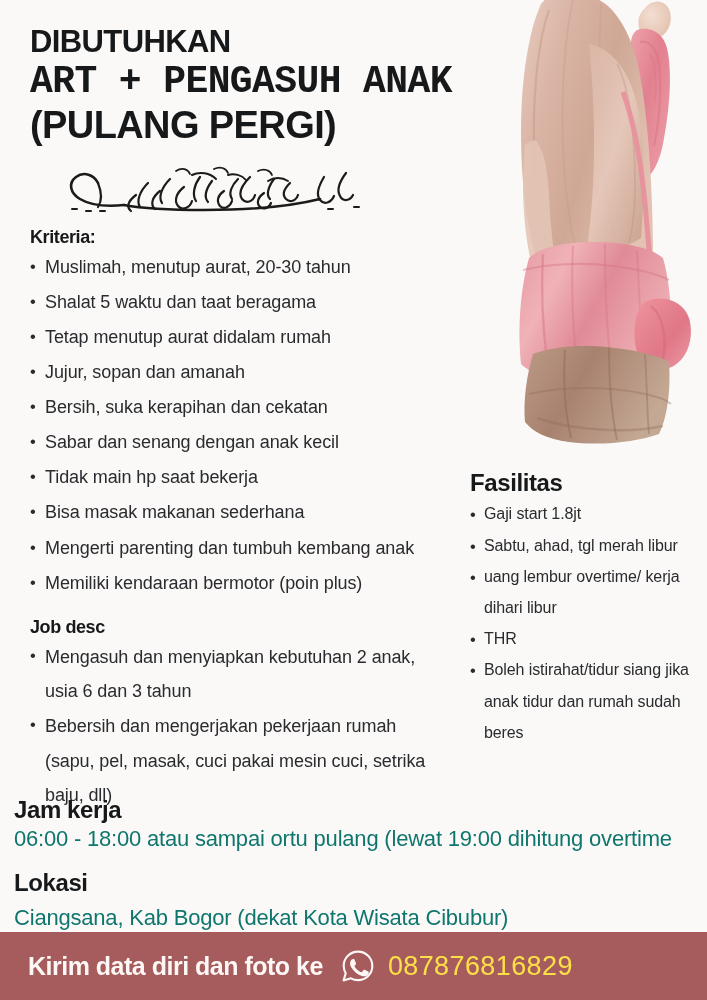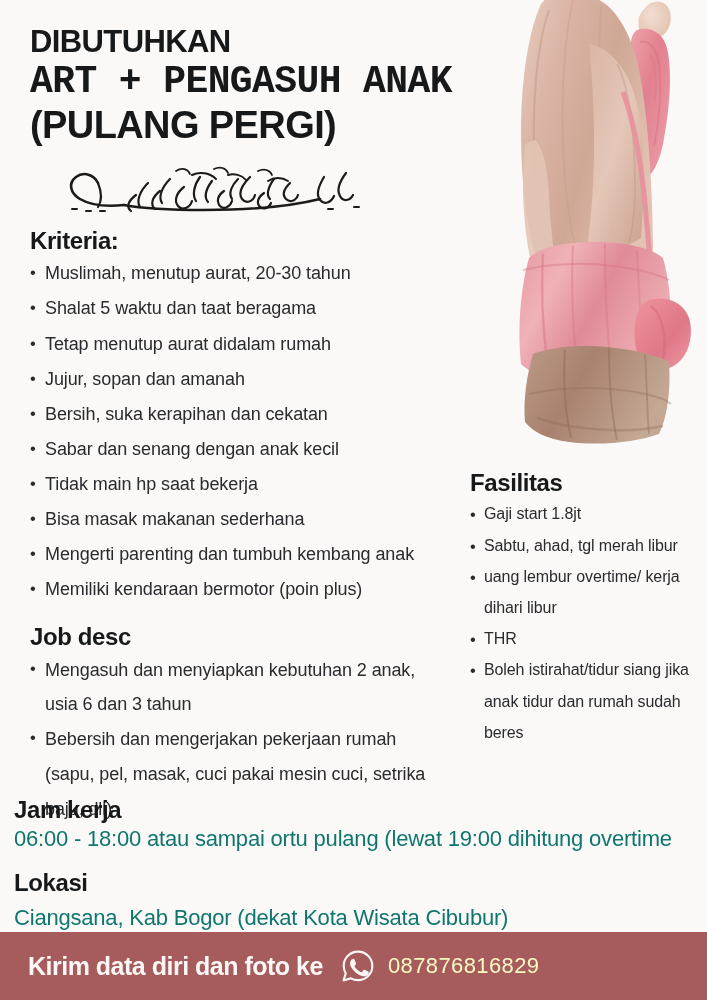--- a/index.html
+++ b/index.html
@@ -63,21 +63,21 @@
 
   
   .col-left {
     position: absolute;
     left: 30px;
     top: 228px;
     width: 420px;
     z-index: 3;
   }
   .sec-title {
-    font-size: 24px;
+    font-size: 18px;
     font-weight: 900;
     color: #17181a;
     letter-spacing: -0.4px;
     line-height: 1.1;
     margin: 0 0 2px 0;
   }
   ul.bullets {
     list-style: none;
     margin: 0;
     padding: 0;
@@ -162,22 +162,22 @@
     font-weight: 900;
     letter-spacing: -0.5px;
     white-space: nowrap;
   }
   .wa-wrap {
     display: flex;
     align-items: center;
     gap: 13px;
   }
   .wa-number {
-    color: #fef9c3;
-    font-size: 22px;
+    color: #fde047;
+    font-size: 27px;
     font-weight: 400;
     letter-spacing: 0.4px;
     white-space: nowrap;
   }
 </style>
 </head>
 <body>
 
 <div class="poster">
 

